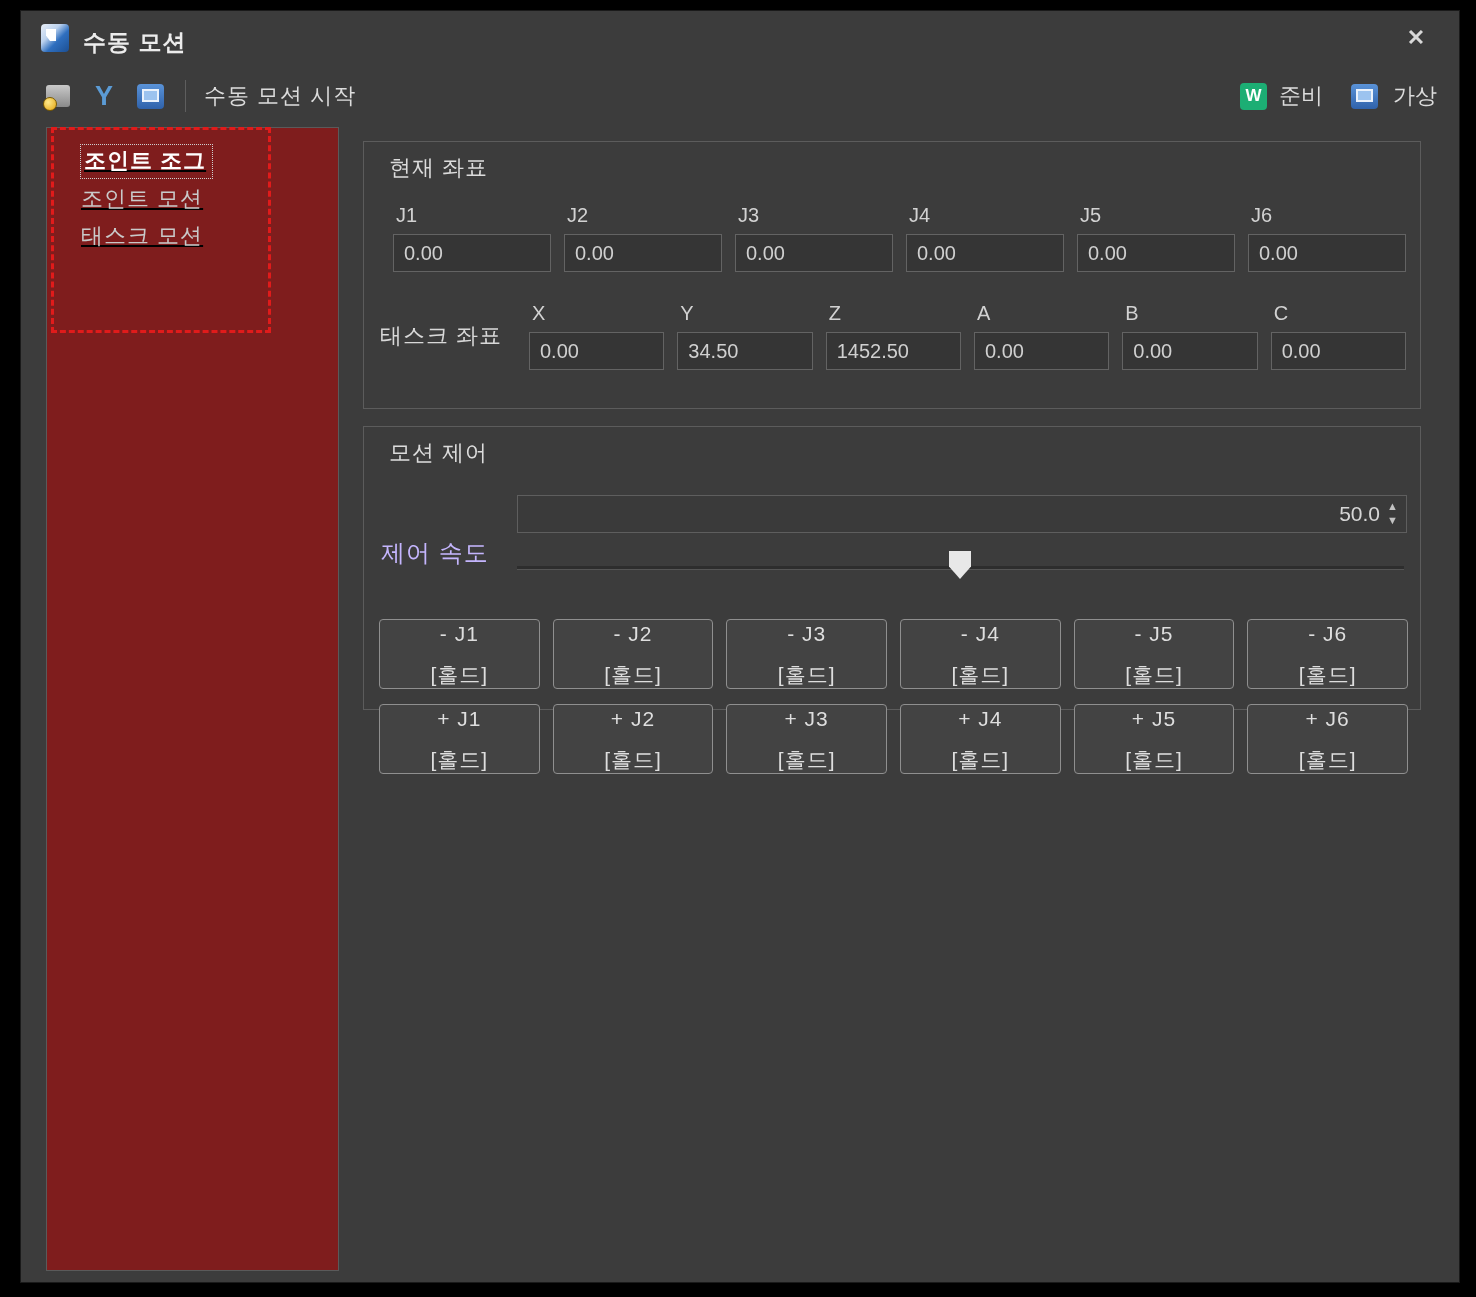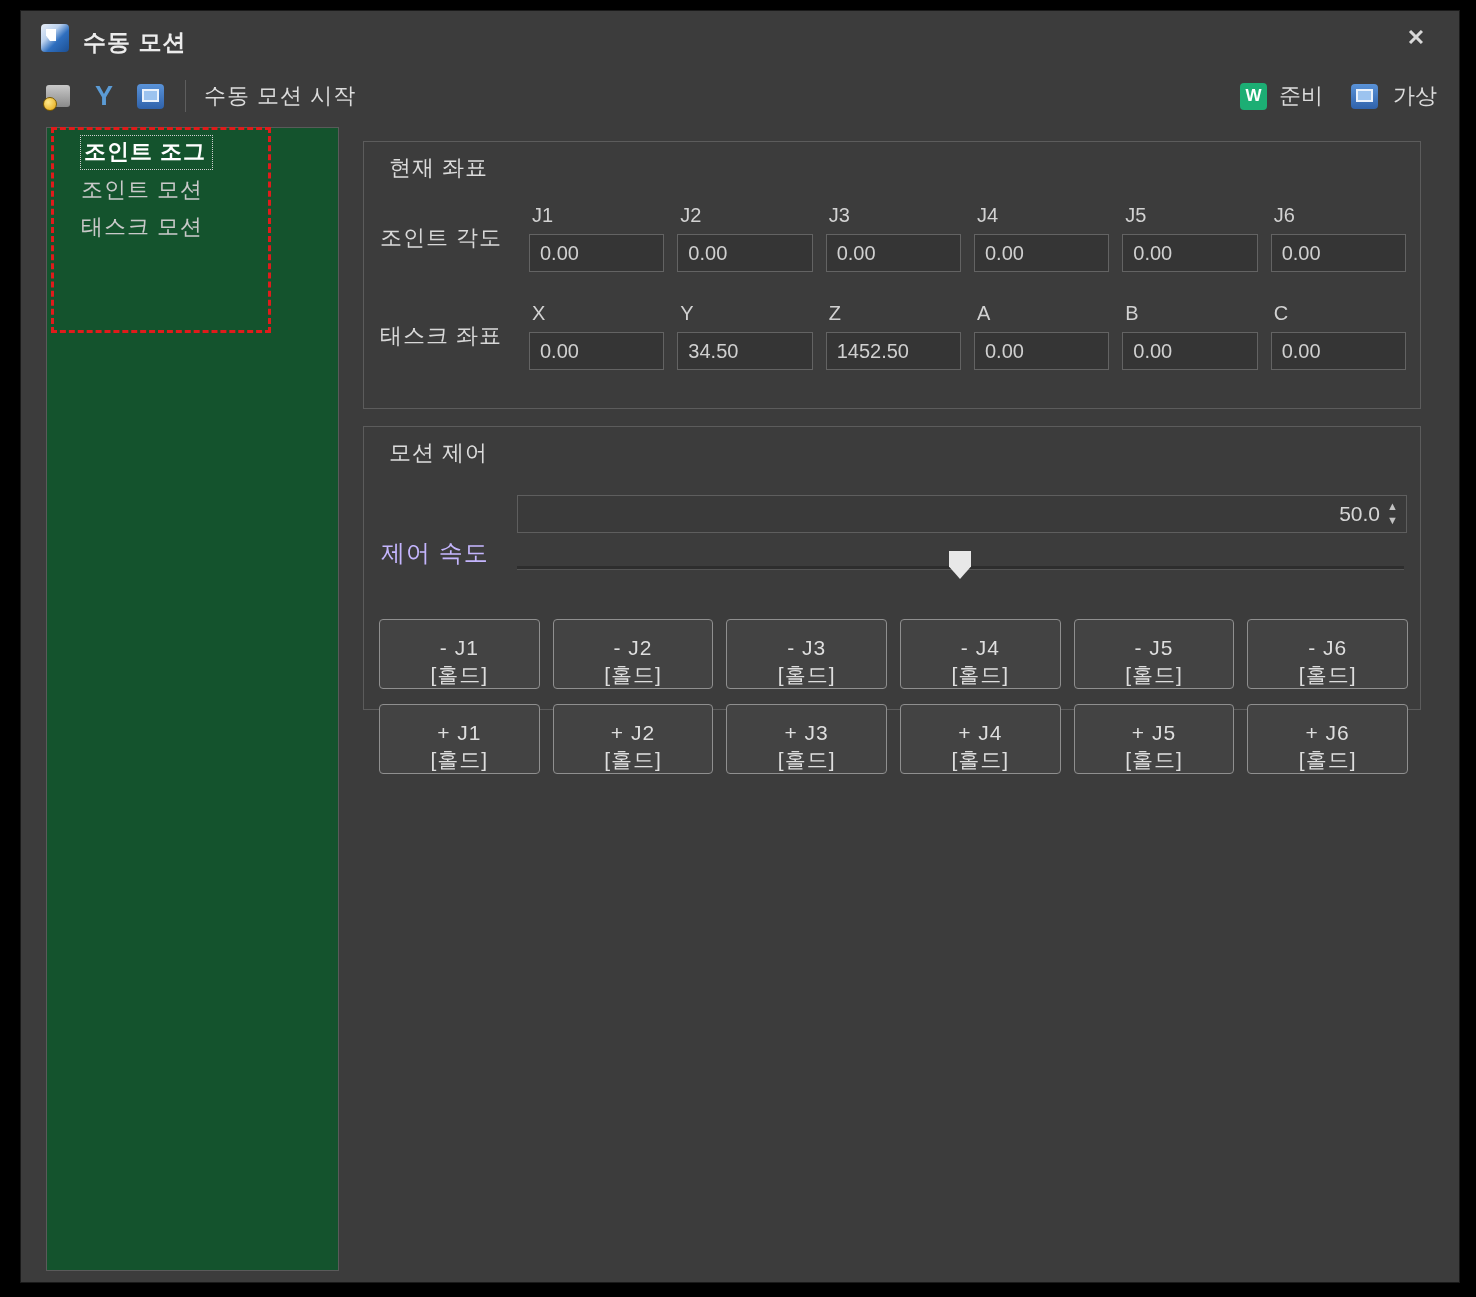--- a/index.html
+++ b/index.html
@@ -29,21 +29,21 @@
   .icon-monitor::after{content:"";position:absolute;left:5px;top:5px;width:13px;height:9px;border:2px solid #eaf2fc;background:#9cc3ef;}
   .tb-sep{width:1px;height:32px;background:#5e5e5e;margin:0 18px 0 4px;flex:0 0 auto;}
   .tb-start{font-size:22px;color:#dcdcdc;letter-spacing:1px;}
   .tb-right{margin-left:auto;display:flex;align-items:center;gap:12px;}
   .badge-w{width:27px;height:27px;border-radius:4px;background:#1cae74;color:#fff;font-weight:bold;font-size:17px;
     display:flex;align-items:center;justify-content:center;}
   .tb-status{font-size:22px;color:#dcdcdc;margin-right:14px;}
   .tb-status:last-child{margin-right:0;}
   
   .sidebar{position:absolute;left:25px;top:116px;width:293px;bottom:11px;border:1px solid #5a5a5a;
-    background:#14532d;box-sizing:border-box;padding-top:6px;}
+    background:#7f1d1d;box-sizing:border-box;padding-top:15px;text-decoration:underline;}
   .side-item{height:37px;display:flex;align-items:center;padding-left:34px;font-size:22px;color:#c9c9c9;letter-spacing:1px;cursor:default;}
   .side-item.selected .side-label{color:#ffffff;font-weight:bold;outline:1px dotted #cfcfcf;padding:1px 6px 2px 3px;}
   
   .annotation{position:absolute;left:30px;top:116px;width:214px;height:200px;border:3px dashed #e01b1b;pointer-events:none;z-index:30;}
   
   .grp{position:absolute;left:342px;width:1058px;border:1px solid #5c5c5c;box-sizing:border-box;}
   .grp-coords{top:130px;height:268px;}
   .grp-motion{top:415px;height:284px;}
   .grp-title{position:absolute;left:25px;top:11px;font-size:22px;color:#dcdcdc;letter-spacing:1px;}
   
@@ -60,21 +60,21 @@
   .speed-box{position:absolute;left:153px;right:13px;top:68px;height:38px;background:#3a3a3a;border:1px solid #5e5e5e;box-sizing:border-box;}
   .speed-value{position:absolute;right:26px;top:0;height:100%;display:flex;align-items:center;font-size:21px;color:#d6d6d6;}
   .spin-arrows{position:absolute;right:8px;top:3px;display:flex;flex-direction:column;align-items:center;line-height:14px;}
   .spin-arrows span{font-size:11px;color:#c2c2c2;cursor:default;}
   .slider-track{position:absolute;left:153px;width:887px;top:139px;height:3px;background:#2d2d2d;border-bottom:1px solid #555;}
   .slider-handle{position:absolute;left:585px;top:124px;width:22px;height:28px;background:#e8e8e8;
     clip-path:polygon(0 0,100% 0,100% 55%,50% 100%,0 55%);}
   .jog-grid{position:absolute;left:15px;right:12px;top:192px;display:grid;grid-template-columns:repeat(6,1fr);
     grid-auto-rows:70px;column-gap:13px;row-gap:15px;}
   .jog-btn{background:#434343;border:1px solid #8f8f8f;border-radius:4px;color:#dedede;
-    display:flex;flex-direction:column;align-items:center;justify-content:flex-end;font-size:21px;line-height:27px;cursor:default;letter-spacing:1px;}
+    display:flex;flex-direction:column;align-items:center;justify-content:space-between;font-size:21px;line-height:27px;cursor:default;letter-spacing:1px;}
 </style>
 </head>
 <body>
 
 <div class="window">
 
   <div class="titlebar">
     <div class="app-icon"></div>
     <div class="win-title">수동 모션</div>
     <div class="close-btn">✕</div>
@@ -111,21 +111,20 @@
       <span class="side-label">태스크 모션</span>
     </div>
   </div>
 
   <div class="annotation"></div>
 
   <div class="grp grp-coords">
     <div class="grp-title">현재 좌표</div>
 
     <div class="coord-row row-joint">
-      <div class="coord-label">조인트 각도</div>
       <div class="coord-col">
         <div class="hd">J1</div>
         <div class="fld">0.00</div>
       </div>
       <div class="coord-col">
         <div class="hd">J2</div>
         <div class="fld">0.00</div>
       </div>
       <div class="coord-col">
         <div class="hd">J3</div>

